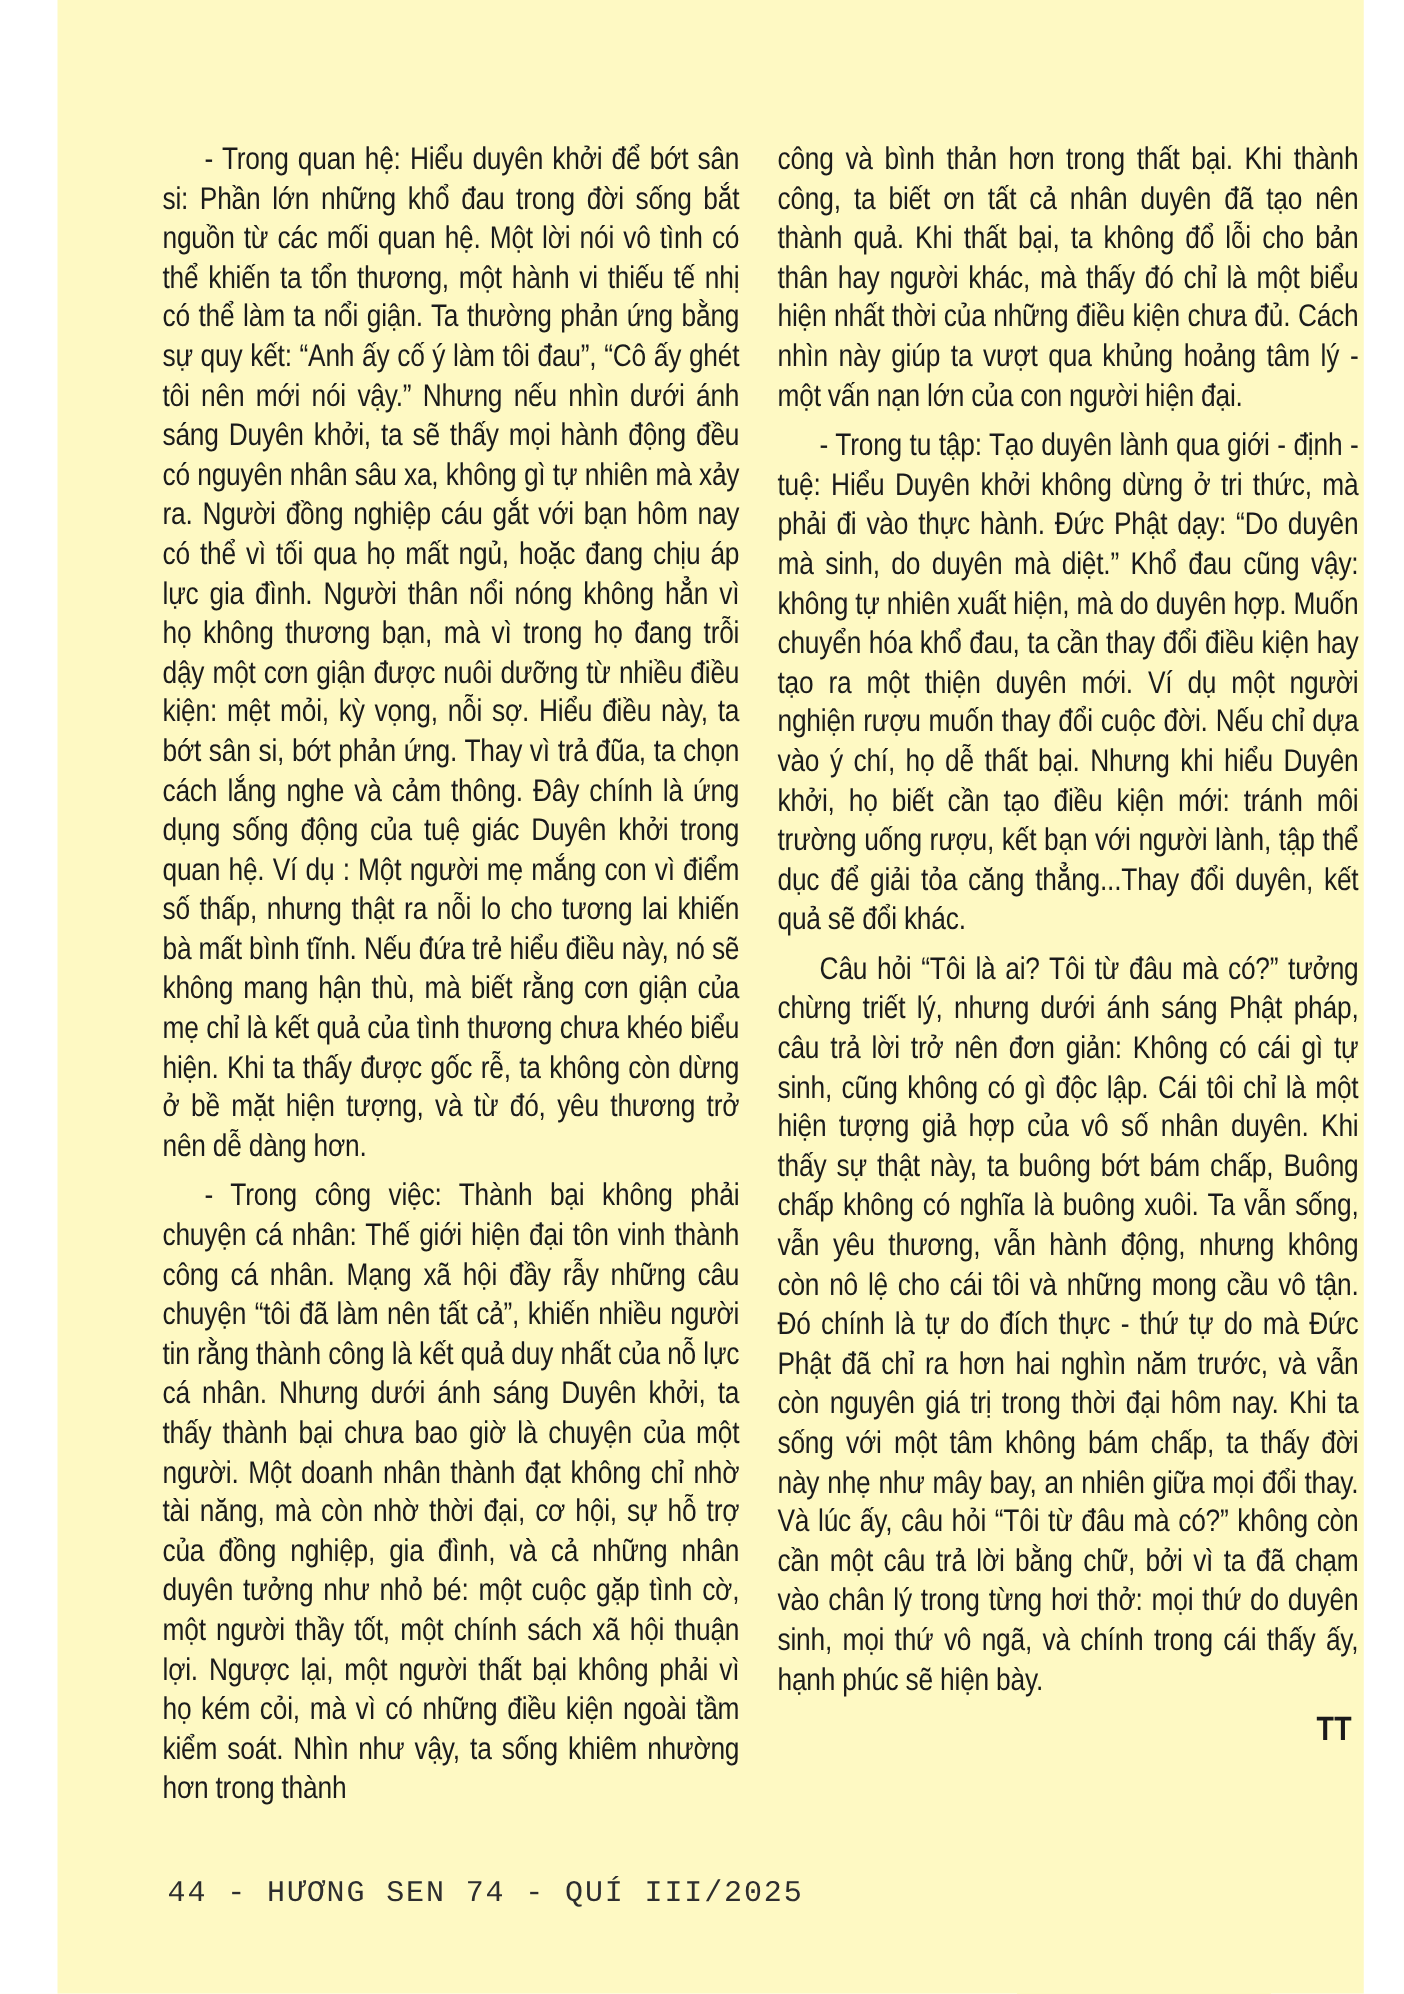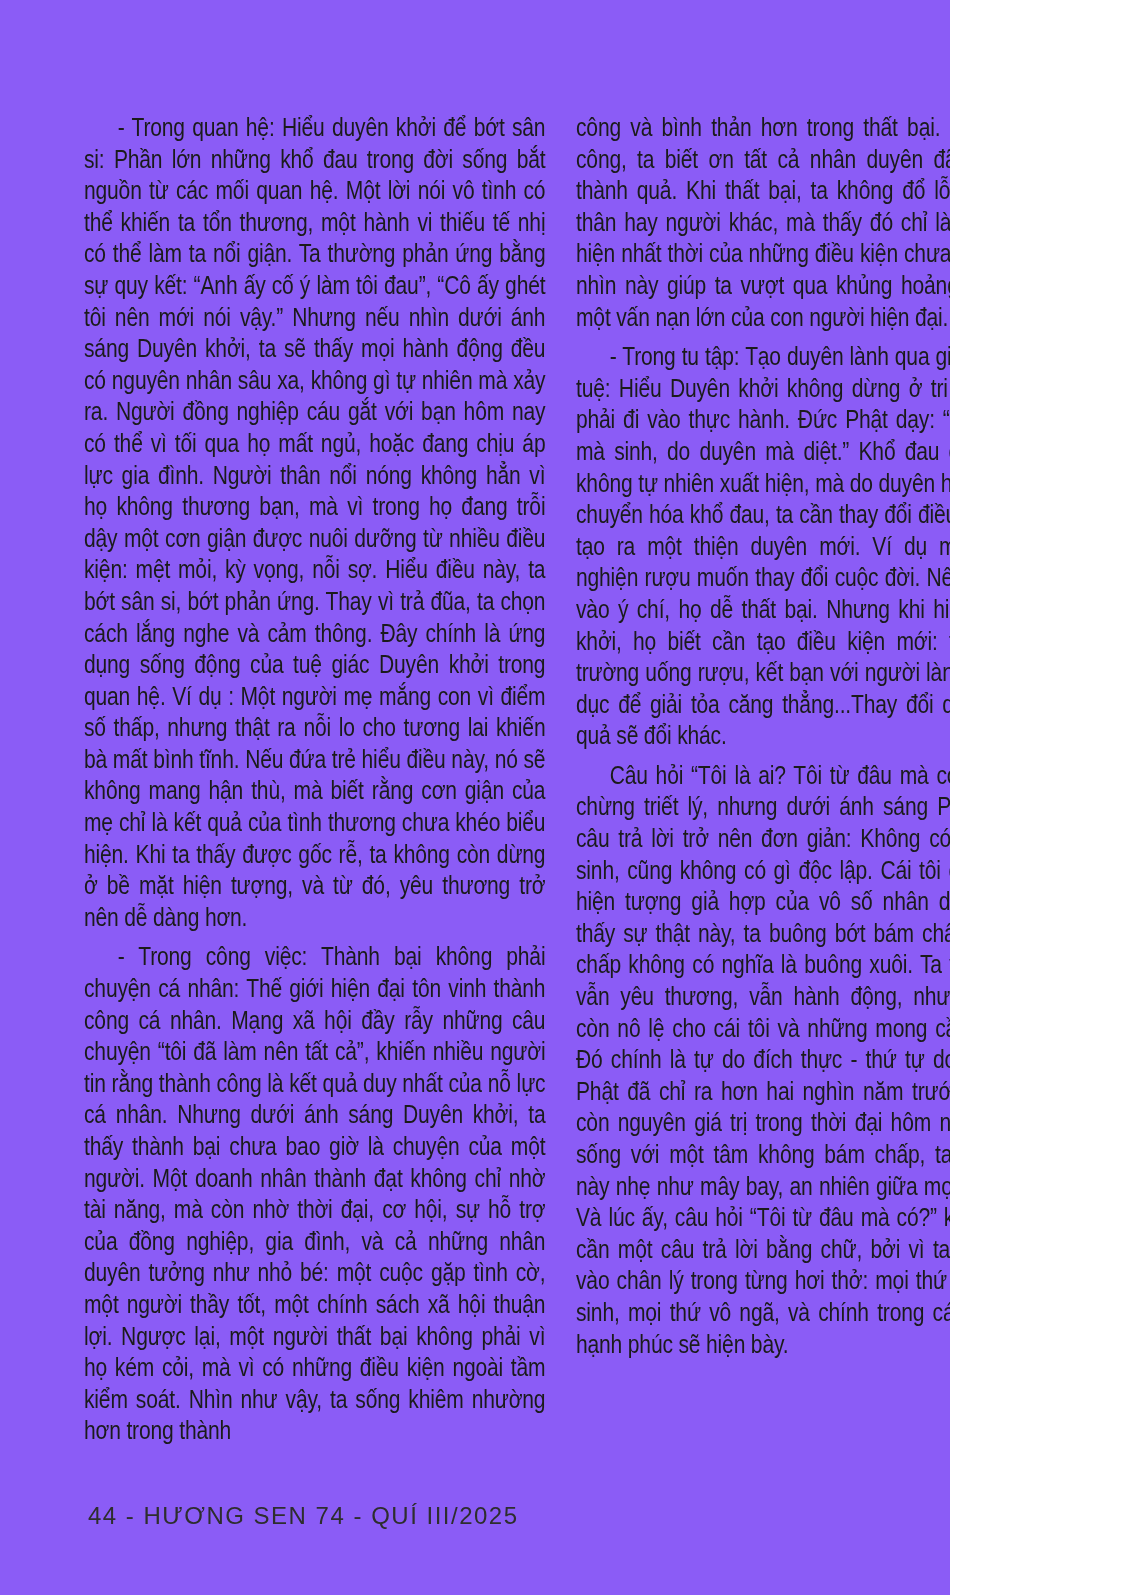--- a/index.html
+++ b/index.html
@@ -2,26 +2,27 @@
 <html lang="vi"><head>
 <meta charset="utf-8">
 <style>
   html, body {
     margin: 0;
     padding: 0;
     background: #ffffff;
   }
   .page {
     position: relative;
-    width: 950px;
+    width: 1045px;
     height: 1595px;
-    background: #8b5cf6;
+    background: #fef9c3;
     overflow: hidden;
     font-family: "Liberation Sans", "DejaVu Sans", sans-serif;
     color: #1b1b1b;
+    margin-left: 46px;
   }
   .col {
     position: absolute;
     top: 112px;
     transform-origin: 0 0;
     font-size: 25px;
     line-height: 31.6px;
     letter-spacing: -0.2px;
     font-stretch: condensed;
   }
@@ -51,21 +52,21 @@
     font-size: 27px;
     letter-spacing: 0.5px;
   }
   .footer {
     position: absolute;
     left: 88px;
     top: 1502px;
     font-size: 24px;
     letter-spacing: 1.5px;
     color: #2e2e2e;
-    font-family: Liberation Sans, sans-serif;
+    font-family: Liberation Mono, monospace;
   }
 </style>
 </head>
 <body>
 
 <div class="page">
 
   <div class="col col-left">
     <p class="para">- Trong quan hệ: Hiểu duyên khởi để bớt sân si: Phần lớn những khổ đau trong đời sống bắt nguồn từ các mối quan hệ. Một lời nói vô tình có thể khiến ta tổn thương, một hành vi thiếu tế nhị có thể làm ta nổi giận. Ta thường phản ứng bằng sự quy kết: “Anh ấy cố ý làm tôi đau”, “Cô ấy ghét tôi nên mới nói vậy.” Nhưng nếu nhìn dưới ánh sáng Duyên khởi, ta sẽ thấy mọi hành động đều có nguyên nhân sâu xa, không gì tự nhiên mà xảy ra. Người đồng nghiệp cáu gắt với bạn hôm nay có thể vì tối qua họ mất ngủ, hoặc đang chịu áp lực gia đình. Người thân nổi nóng không hẳn vì họ không thương bạn, mà vì trong họ đang trỗi dậy một cơn giận được nuôi dưỡng từ nhiều điều kiện: mệt mỏi, kỳ vọng, nỗi sợ. Hiểu điều này, ta bớt sân si, bớt phản ứng. Thay vì trả đũa, ta chọn cách lắng nghe và cảm thông. Đây chính là ứng dụng sống động của tuệ giác Duyên khởi trong quan hệ. Ví dụ : Một người mẹ mắng con vì điểm số thấp, nhưng thật ra nỗi lo cho tương lai khiến bà mất bình tĩnh. Nếu đứa trẻ hiểu điều này, nó sẽ không mang hận thù, mà biết rằng cơn giận của mẹ chỉ là kết quả của tình thương chưa khéo biểu hiện. Khi ta thấy được gốc rễ, ta không còn dừng ở bề mặt hiện tượng, và từ đó, yêu thương trở nên dễ dàng hơn.</p>
     <p class="para">- Trong công việc: Thành bại không phải chuyện cá nhân: Thế giới hiện đại tôn vinh thành công cá nhân. Mạng xã hội đầy rẫy những câu chuyện “tôi đã làm nên tất cả”, khiến nhiều người tin rằng thành công là kết quả duy nhất của nỗ lực cá nhân. Nhưng dưới ánh sáng Duyên khởi, ta thấy thành bại chưa bao giờ là chuyện của một người. Một doanh nhân thành đạt không chỉ nhờ tài năng, mà còn nhờ thời đại, cơ hội, sự hỗ trợ của đồng nghiệp, gia đình, và cả những nhân duyên tưởng như nhỏ bé: một cuộc gặp tình cờ, một người thầy tốt, một chính sách xã hội thuận lợi. Ngược lại, một người thất bại không phải vì họ kém cỏi, mà vì có những điều kiện ngoài tầm kiểm soát. Nhìn như vậy, ta sống khiêm nhường hơn trong thành</p>

